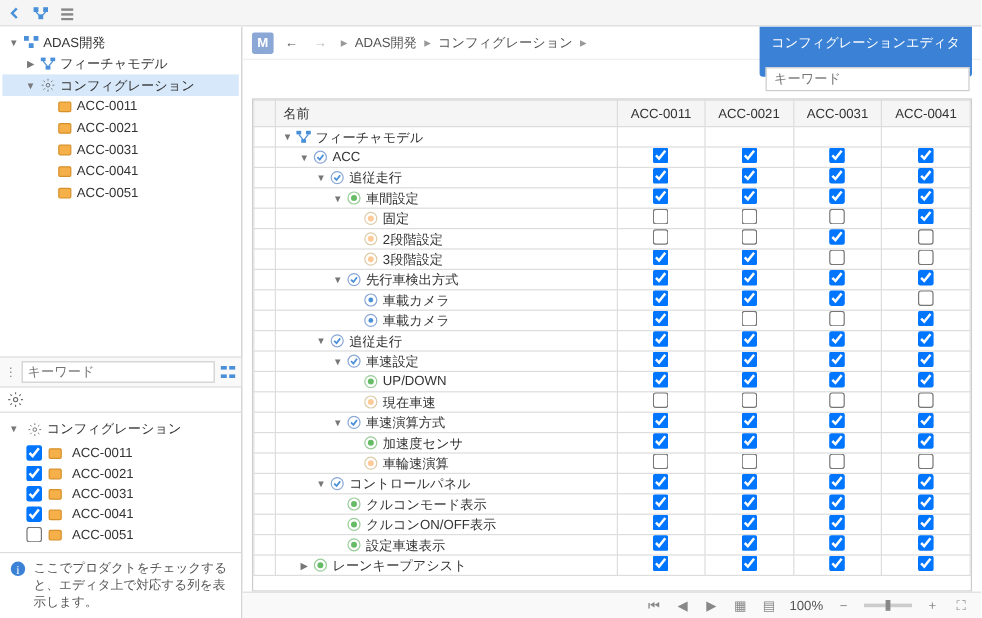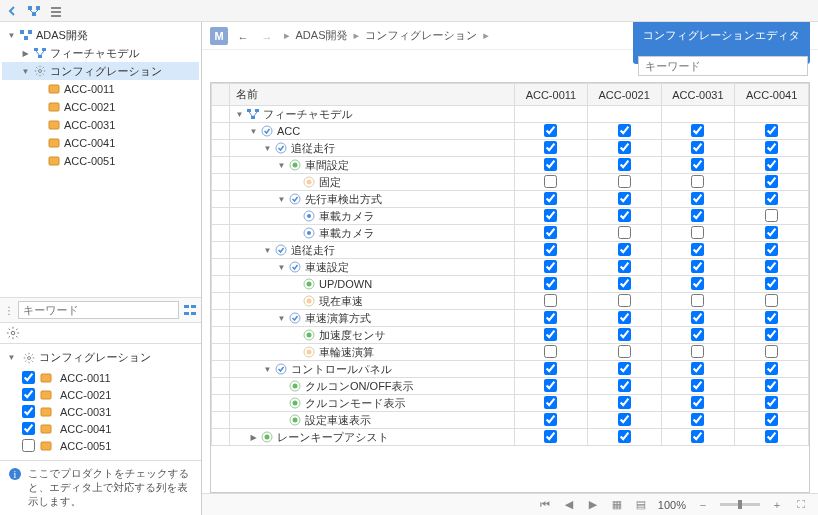--- a/index.html
+++ b/index.html
@@ -379,20 +379,58 @@
                 </div>
               </td>
               <td><input class="cell-chk" type="checkbox" style=""></td>
               <td><input class="cell-chk" type="checkbox" style=""></td>
               <td><input class="cell-chk" type="checkbox" style=""></td>
               <td><input class="cell-chk" type="checkbox" checked="" style=""></td>
             </tr>
             <tr>
               <td></td>
               <td class="name-cell">
+                <div class="name-cell-inner" style="padding-left:60px">
+                  <span class="row-toggle"></span>
+                  <span class="row-icon">
+                    <svg width="12" height="12">
+                      <circle cx="6" cy="6" r="5" fill="none" stroke="#dca"></circle>
+                      <circle cx="6" cy="6" r="2.5" fill="#fc9"></circle>
+                    </svg>
+                  </span>
+                  <span>2段階設定</span>
+                </div>
+              </td>
+              <td><input class="cell-chk" type="checkbox" style=""></td>
+              <td><input class="cell-chk" type="checkbox" style=""></td>
+              <td><input class="cell-chk" type="checkbox" checked="" style=""></td>
+              <td><input class="cell-chk" type="checkbox" style=""></td>
+            </tr>
+            <tr>
+              <td></td>
+              <td class="name-cell">
+                <div class="name-cell-inner" style="padding-left:60px">
+                  <span class="row-toggle"></span>
+                  <span class="row-icon">
+                    <svg width="12" height="12">
+                      <circle cx="6" cy="6" r="5" fill="none" stroke="#dca"></circle>
+                      <circle cx="6" cy="6" r="2.5" fill="#fc9"></circle>
+                    </svg>
+                  </span>
+                  <span>3段階設定</span>
+                </div>
+              </td>
+              <td><input class="cell-chk" type="checkbox" checked="" style=""></td>
+              <td><input class="cell-chk" type="checkbox" checked="" style=""></td>
+              <td><input class="cell-chk" type="checkbox" style=""></td>
+              <td><input class="cell-chk" type="checkbox" style=""></td>
+            </tr>
+            <tr>
+              <td></td>
+              <td class="name-cell">
                 <div class="name-cell-inner" style="padding-left:46px">
                   <span class="row-toggle">▼</span>
                   <span class="row-icon">
                     <svg width="12" height="12">
                       <circle cx="6" cy="6" r="5" fill="none" stroke="#8aa7d6"></circle>
                       <polyline points="3.5,6 5.5,8 8.5,4" fill="none" stroke="#4a90d9" stroke-width="1.5"></polyline>
                     </svg>
                   </span>
                   <span>先行車検出方式</span>
                 </div>
@@ -596,40 +634,40 @@
               <td></td>
               <td class="name-cell">
                 <div class="name-cell-inner" style="padding-left:46px">
                   <span class="row-toggle"></span>
                   <span class="row-icon">
                     <svg width="12" height="12">
                       <circle cx="6" cy="6" r="5" fill="none" stroke="#9c9"></circle>
                       <circle cx="6" cy="6" r="2.5" fill="#6b6"></circle>
                     </svg>
                   </span>
-                  <span>クルコンON/OFF表示</span>
+                  <span>クルコンモード表示</span>
                 </div>
               </td>
               <td><input class="cell-chk" type="checkbox" checked="" style=""></td>
               <td><input class="cell-chk" type="checkbox" checked="" style=""></td>
               <td><input class="cell-chk" type="checkbox" checked="" style=""></td>
               <td><input class="cell-chk" type="checkbox" checked="" style=""></td>
             </tr>
             <tr>
               <td></td>
               <td class="name-cell">
                 <div class="name-cell-inner" style="padding-left:46px">
                   <span class="row-toggle"></span>
                   <span class="row-icon">
                     <svg width="12" height="12">
                       <circle cx="6" cy="6" r="5" fill="none" stroke="#9c9"></circle>
                       <circle cx="6" cy="6" r="2.5" fill="#6b6"></circle>
                     </svg>
                   </span>
-                  <span>クルコンモード表示</span>
+                  <span>クルコンON/OFF表示</span>
                 </div>
               </td>
               <td><input class="cell-chk" type="checkbox" checked="" style=""></td>
               <td><input class="cell-chk" type="checkbox" checked="" style=""></td>
               <td><input class="cell-chk" type="checkbox" checked="" style=""></td>
               <td><input class="cell-chk" type="checkbox" checked="" style=""></td>
             </tr>
             <tr>
               <td></td>
               <td class="name-cell">

